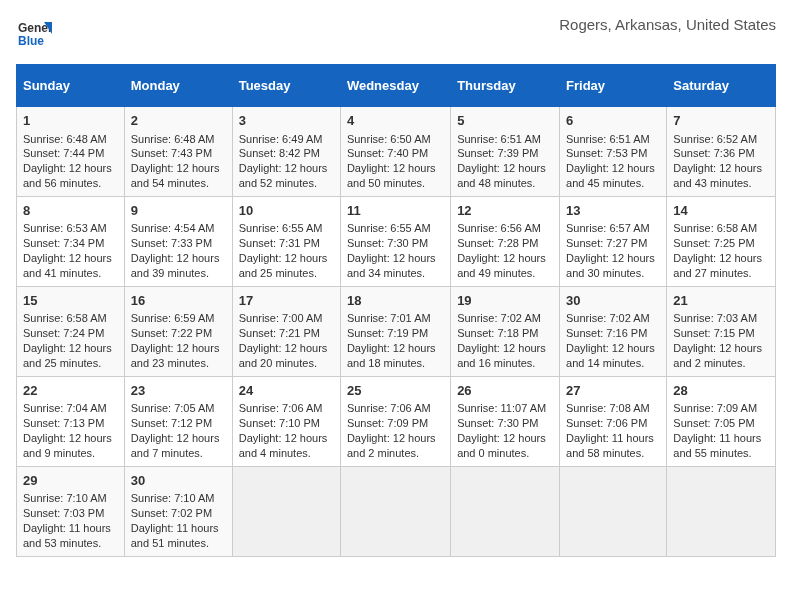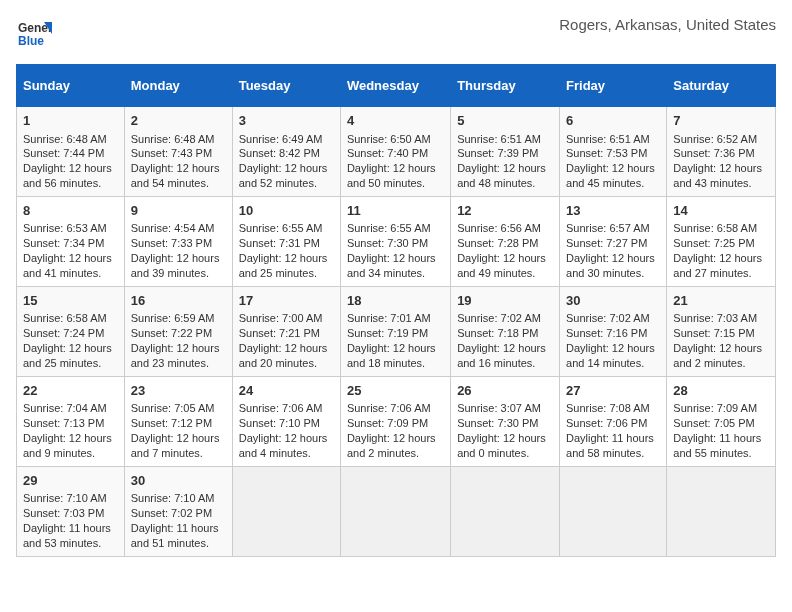--- a/index.html
+++ b/index.html
@@ -280,21 +280,21 @@
         </td>
         <td>
           <span class="day-number">25</span>
           <div>Sunrise: 7:06 AM</div>
           <div>Sunset: 7:09 PM</div>
           <div>Daylight: 12 hours</div>
           <div>and 2 minutes.</div>
         </td>
         <td>
           <span class="day-number">26</span>
-          <div>Sunrise: 3:07 AM</div>
+          <div>Sunrise: 11:07 AM</div>
           <div>Sunset: 7:30 PM</div>
           <div>Daylight: 12 hours</div>
           <div>and 0 minutes.</div>
         </td>
         <td>
           <span class="day-number">27</span>
           <div>Sunrise: 7:08 AM</div>
           <div>Sunset: 7:06 PM</div>
           <div>Daylight: 11 hours</div>
           <div>and 58 minutes.</div>

